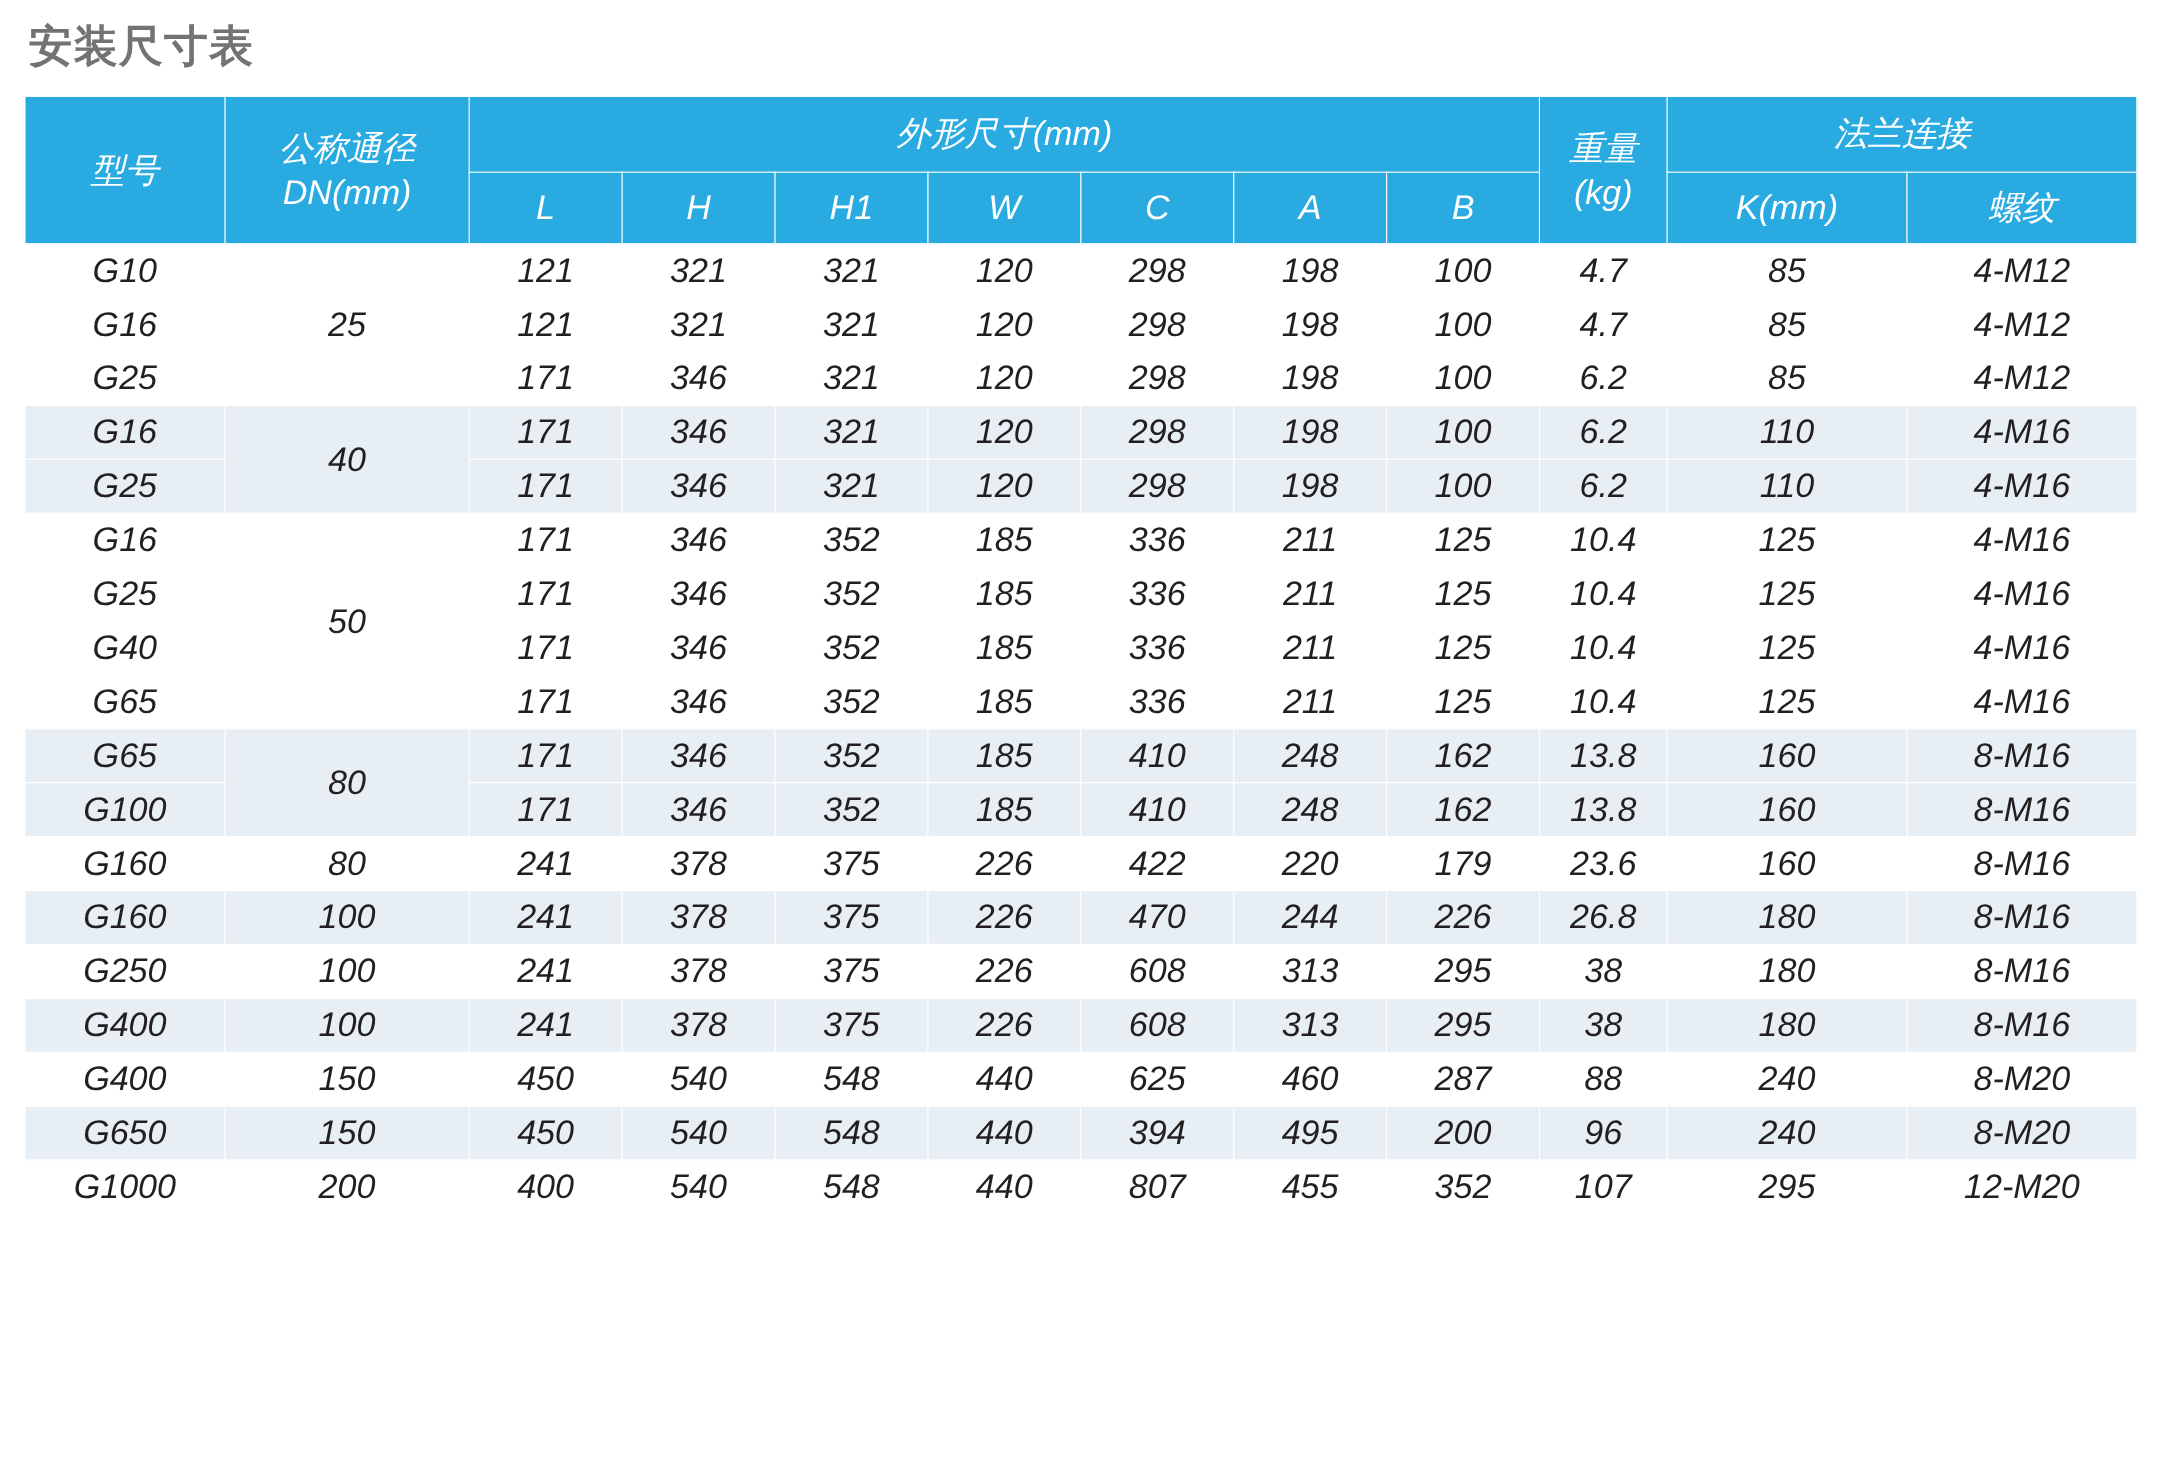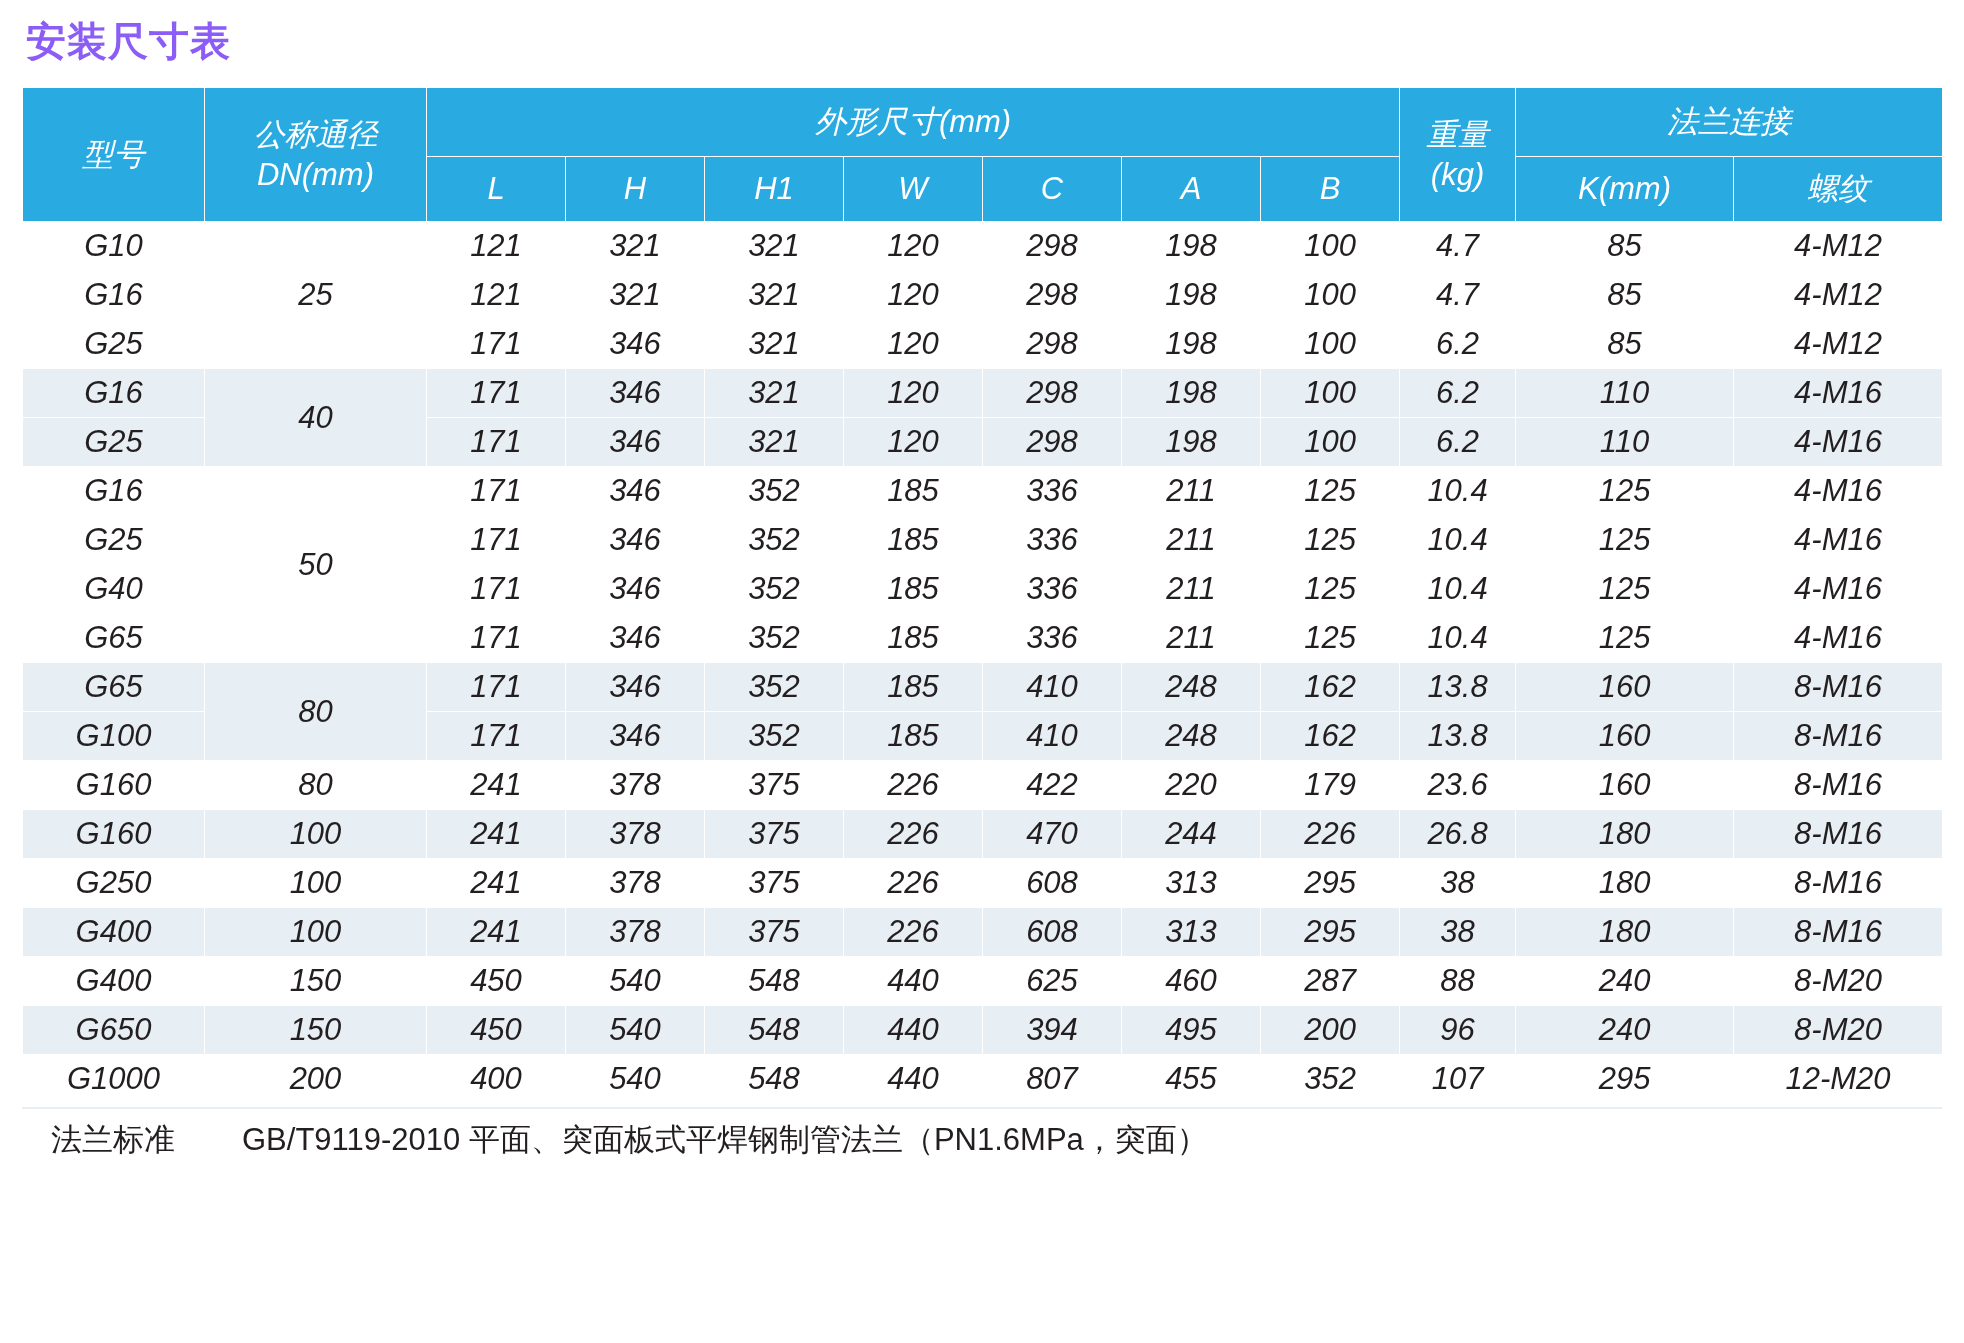--- a/index.html
+++ b/index.html
@@ -15,21 +15,21 @@
     overflow: hidden;
   }
   .page {
     position: relative;
     width: 1964px;
     height: 1343px;
     box-sizing: border-box;
     padding: 0 22px;
   }
   .page-title {
-    color: #8b5cf6;
+    color: #737373;
     font-size: 40px;
     font-weight: bold;
     letter-spacing: 1px;
     padding: 14px 0 18px 4px;
   }
   table.dims {
     border-collapse: collapse;
     width: 1920px;
     table-layout: fixed;
     font-style: italic;
@@ -381,18 +381,14 @@
           <td>807</td>
           <td>455</td>
           <td>352</td>
           <td>107</td>
           <td>295</td>
           <td>12-M20</td>
         </tr>
       </tbody>
   </table>
 
-  <div class="footnote">
-    <div class="fn-label">法兰标准</div>
-    <div class="fn-text">GB/T9119-2010 平面、突面板式平焊钢制管法兰（PN1.6MPa，突面）</div>
-  </div>
 
 </div>
 
 </body></html>

